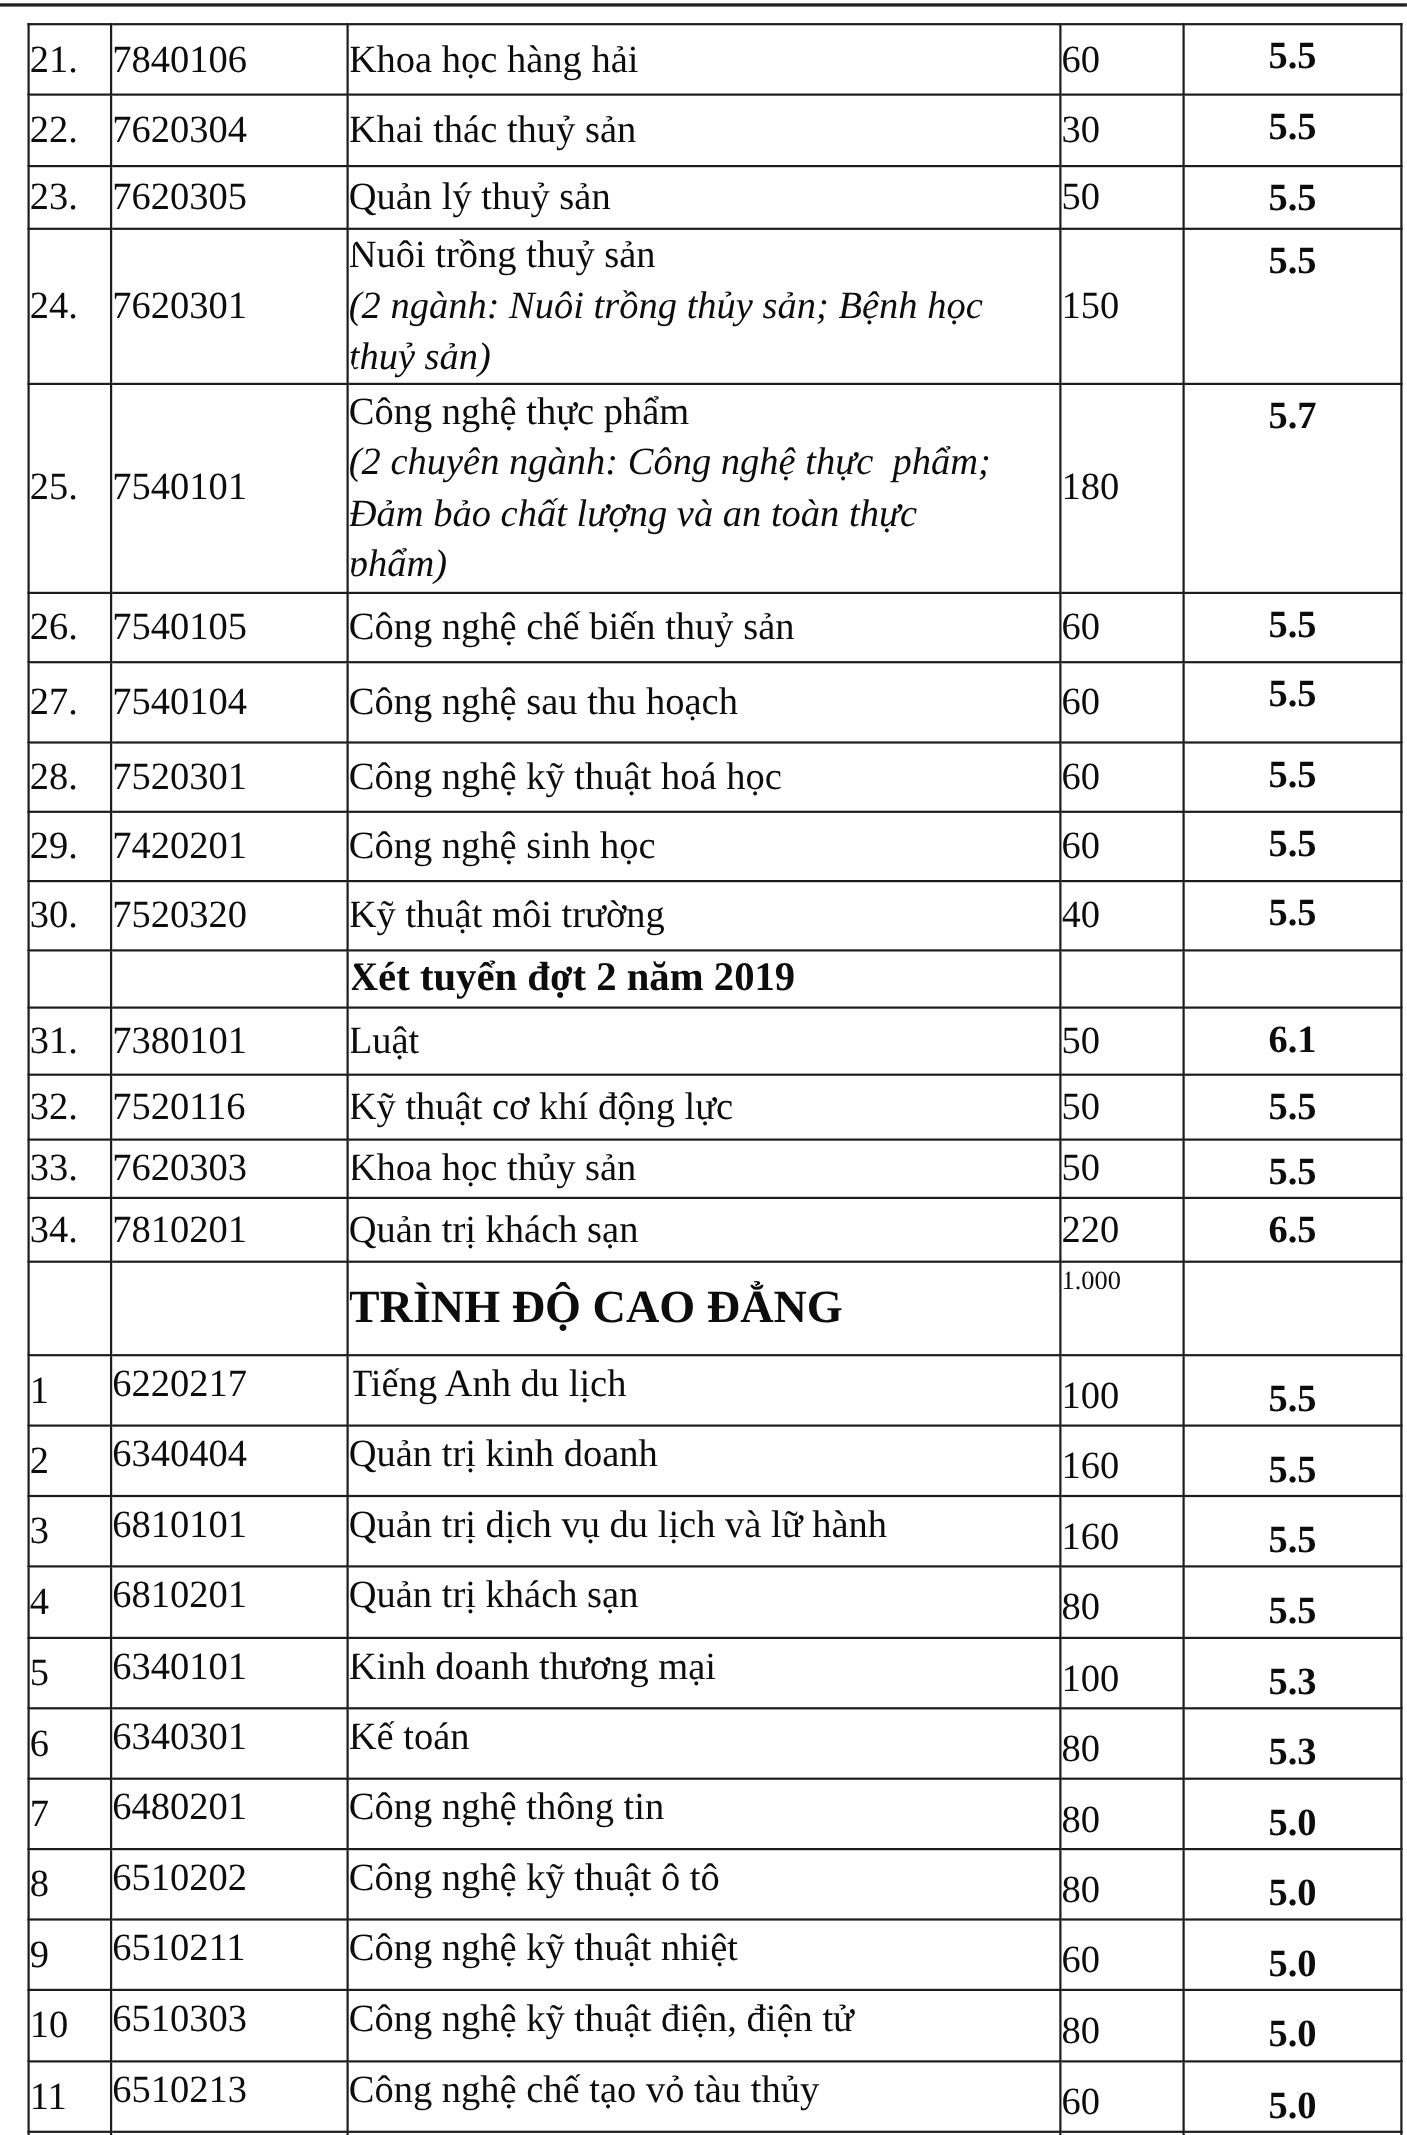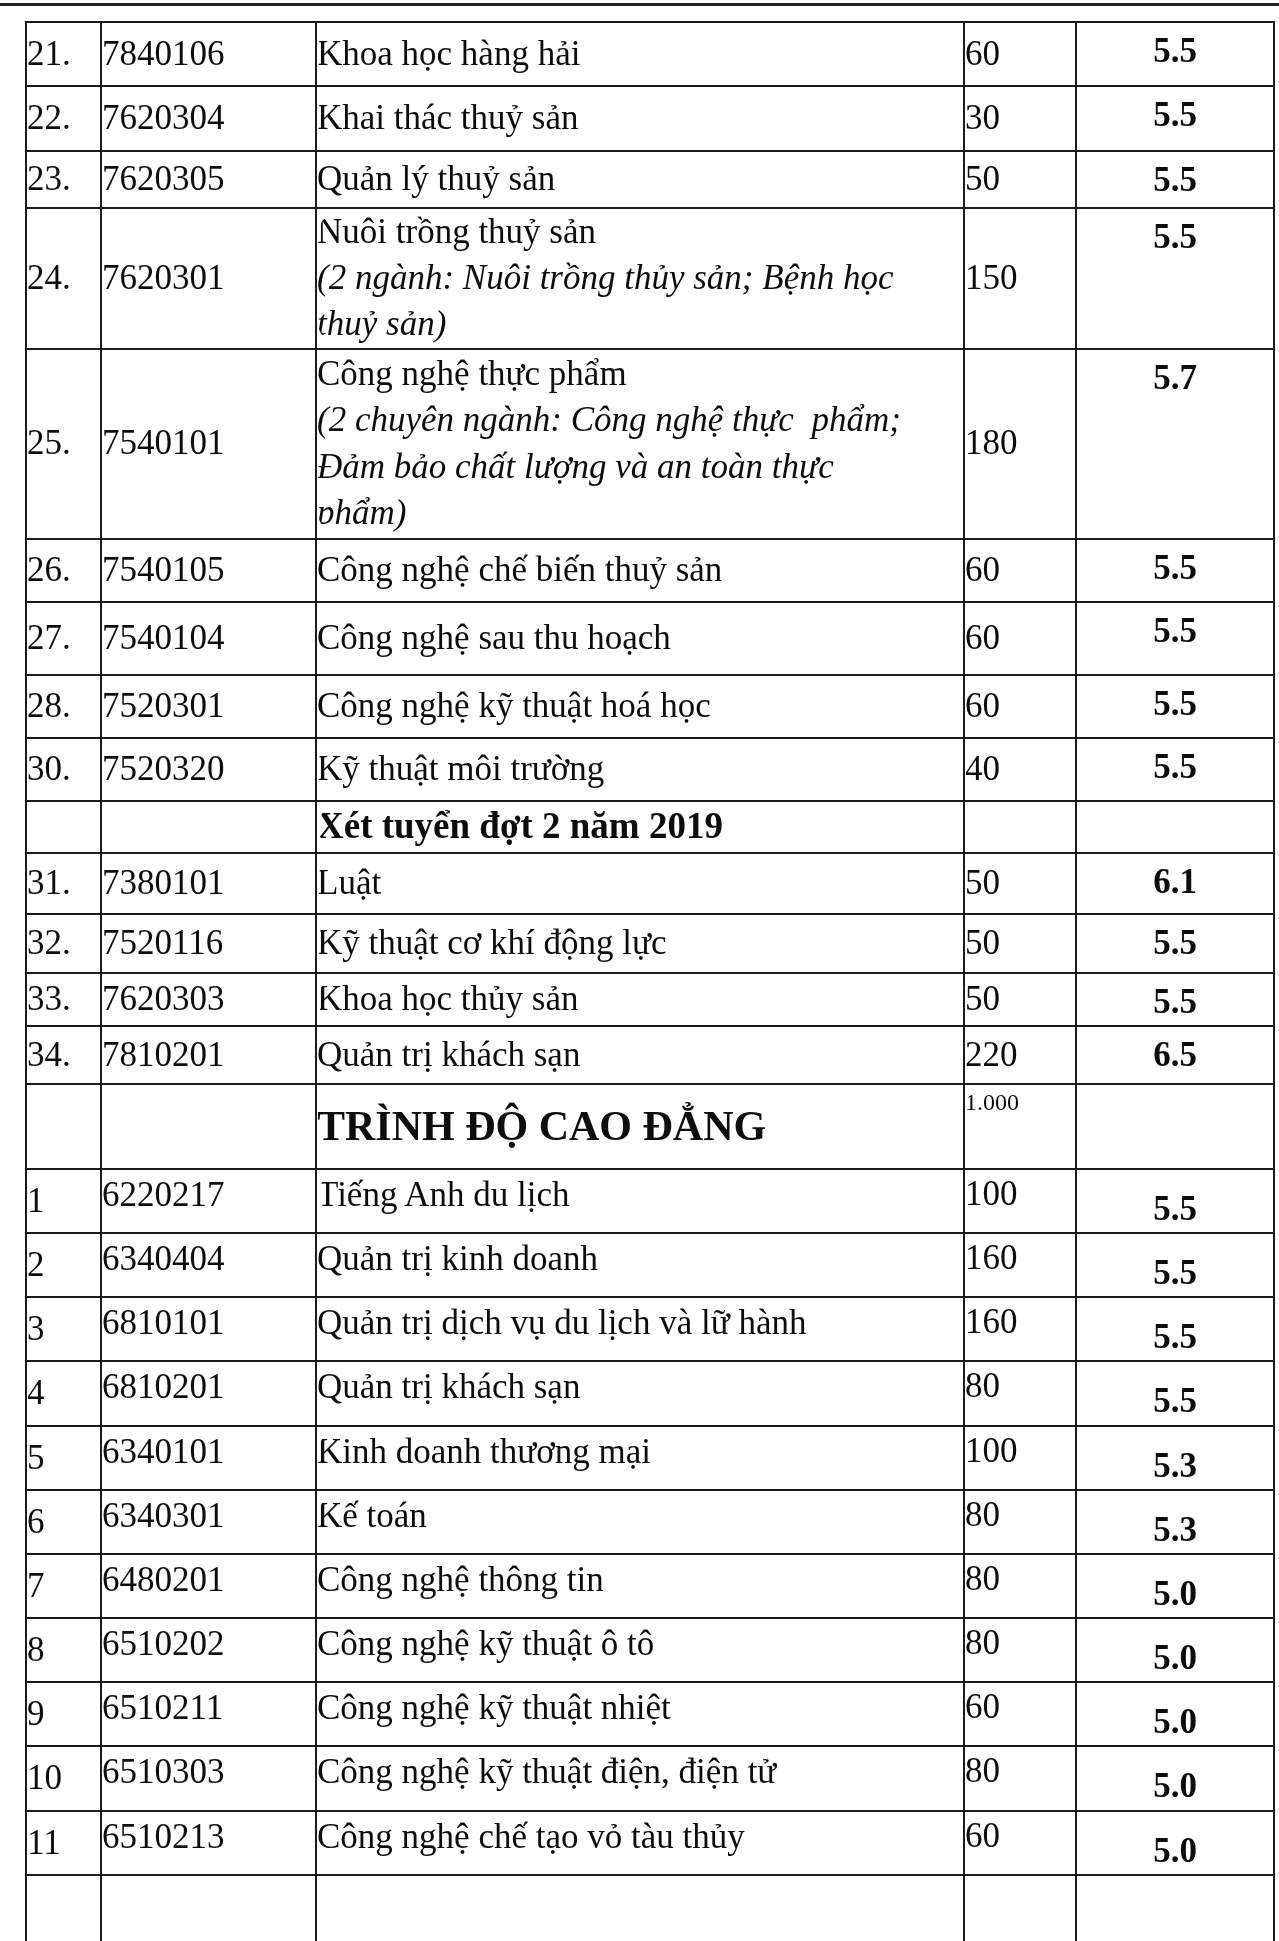--- a/index.html
+++ b/index.html
@@ -22,28 +22,28 @@
     table-layout:fixed;
   }
   table.adm td{
     border:2px solid #1c1c1c;
     font-size:35px;
     line-height:1.32;
     vertical-align:middle;
     padding:0;
     overflow:hidden;
   }
-  td.no{padding-left:9px;text-align:left;border-radius:23px;}
+  td.no{padding-left:9px;text-align:left;}
   td.code{padding-left:30px;}
   td.name{padding-left:16px;padding-right:6px;border-radius:27px;}
   td.quota{padding-left:16px;border-radius:22px;}
   td.score{text-align:center;font-weight:bold;font-size:36px;}
   tr.dh td.score{vertical-align:top;padding-top:5px;}
   tr.cd td.score{vertical-align:top;padding-top:16px;}
-  tr.cd td.quota{vertical-align:top;padding-top:1px;}
+  tr.cd td.quota{vertical-align:top;padding-top:13px;}
   tr.cd td.code, tr.cd td.name{vertical-align:bottom;padding-bottom:14px;}
   tr.sec-row td.name{font-weight:bold;font-size:37px;}
   tr.level-row td.name{font-weight:bold;font-size:42px;}
   tr.level-row td.quota{vertical-align:top;padding-top:2px;font-size:24px;}
   .quota-wrap{display:inline-block;width:72px;word-break:break-all;text-align:left;}
   .note{font-style:italic;white-space:pre-wrap;}
 </style>
 </head>
 <body>
 
@@ -129,20 +129,29 @@
       <tr class="dh" style="height: 63px;">
         <td class="no"><span>28.</span></td>
         <td class="code"><span>7520301</span></td>
         <td class="name">
           <div>Công nghệ kỹ thuật hoá học</div>
         </td>
         <td class="quota"><span>60</span></td>
         <td class="score"><span>5.5</span></td>
       </tr>
       <tr class="dh" style="height: 63px;">
+        <td class="no"><span>29.</span></td>
+        <td class="code"><span>7420201</span></td>
+        <td class="name">
+          <div>Công nghệ sinh học</div>
+        </td>
+        <td class="quota"><span>60</span></td>
+        <td class="score"><span>5.5</span></td>
+      </tr>
+      <tr class="dh" style="height: 63px;">
         <td class="no"><span>30.</span></td>
         <td class="code"><span>7520320</span></td>
         <td class="name">
           <div>Kỹ thuật môi trường</div>
         </td>
         <td class="quota"><span>40</span></td>
         <td class="score"><span>5.5</span></td>
       </tr>
       <tr class="sec-row" style="height: 52px;">
         <td class="no"><span></span></td>

